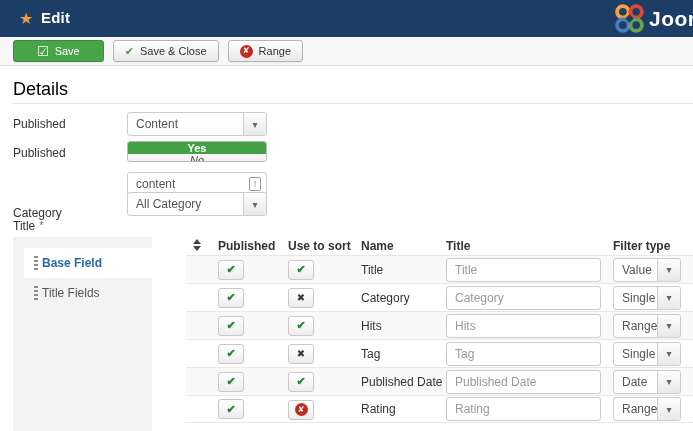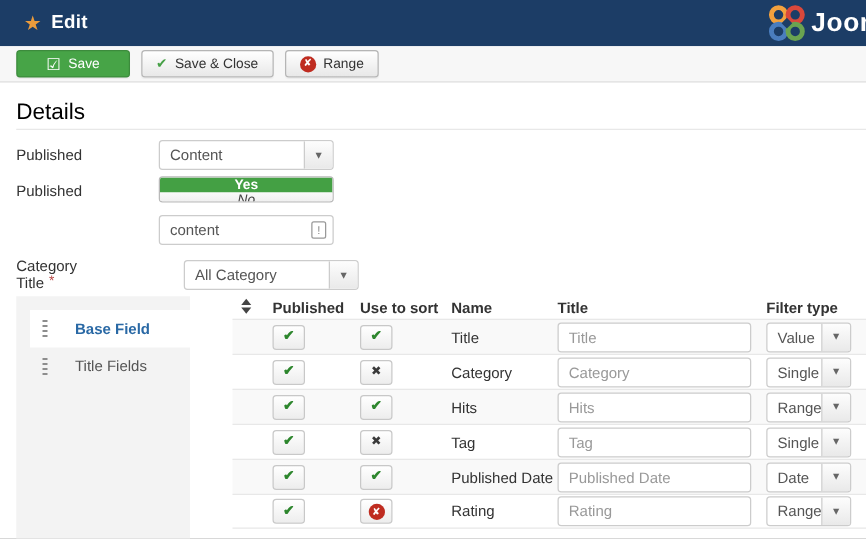--- a/index.html
+++ b/index.html
@@ -47,21 +47,21 @@
   .toggle-no  { flex:1; background:linear-gradient(#fafafa,#e9e9e9); color:#444; font-size:11px;
                 display:flex; align-items:center; justify-content:center; cursor:pointer;font-style:italic; }
 
   .input-main { position:absolute; left:127px; top:172px; width:140px; height:24px; border:1px solid #ccc;
                 border-radius:3px; padding:0 22px 0 8px; font-size:12px; color:#555; font-family:inherit; }
   .input-flag { position:absolute; left:249px; top:177px; width:12px; height:14px; border:1px solid #999;
                 border-radius:2px; background:#fff; color:#888; font-size:9px; line-height:12px; text-align:center; }
 
   
   .side { position:absolute; left:13px; top:237px; width:139px; height:194px; background:#f3f3f3; padding-top:11px; }
-  .side-tab { display:flex; align-items:center; gap:22px; height:30px; margin-left:11px; padding-left:10px;
+  .side-tab { display:flex; align-items:center; gap:4px; height:30px; margin-left:11px; padding-left:10px;
               font-size:12px; color:#555; cursor:pointer;text-align:right; }
   .side-tab.active { background:#fff; margin-right:-10px; color:#2a69a5; font-weight:bold; }
   .grip { width:4px; height:14px; background:repeating-linear-gradient(#4a4a4a 0 2px, transparent 2px 4px); }
   .grip-gray { background:repeating-linear-gradient(#8d8d8d 0 2px, transparent 2px 4px); }
 
   
   .tbl { position:absolute; left:186px; top:237px; width:507px; }
   .thead, .trow { display:grid; grid-template-columns:32px 70px 73px 85px 167px 80px; align-items:center; }
   .thead { height:18px; font-size:12px; font-weight:bold; color:#333; }
   .trow { height:28px; border-top:1px solid #e8e8e8; }
@@ -136,21 +136,21 @@
     <span class="toggle-no">No</span>
   </div>
 
   <span class="flabel" style="top:176px;margin-top:43px;">
     <span>Title</span><span class="req">*</span>
   </span>
   <input class="input-main" value="content" style="">
   <span class="input-flag">!</span>
 
   <span class="flabel" style="top:206px;">Category</span>
-  <div class="sel sel-lg" style="top:208px;margin-left:20px;">
+  <div class="sel sel-lg" style="top:192px;">
     <span class="sel-text">All Category</span>
     <span class="sel-caret">▾</span>
   </div>
 
   <div class="side">
     <div class="side-tab active">
       <span class="grip grip-gray"></span>
       <span>Base Field</span>
     </div>
     <div class="side-tab">

